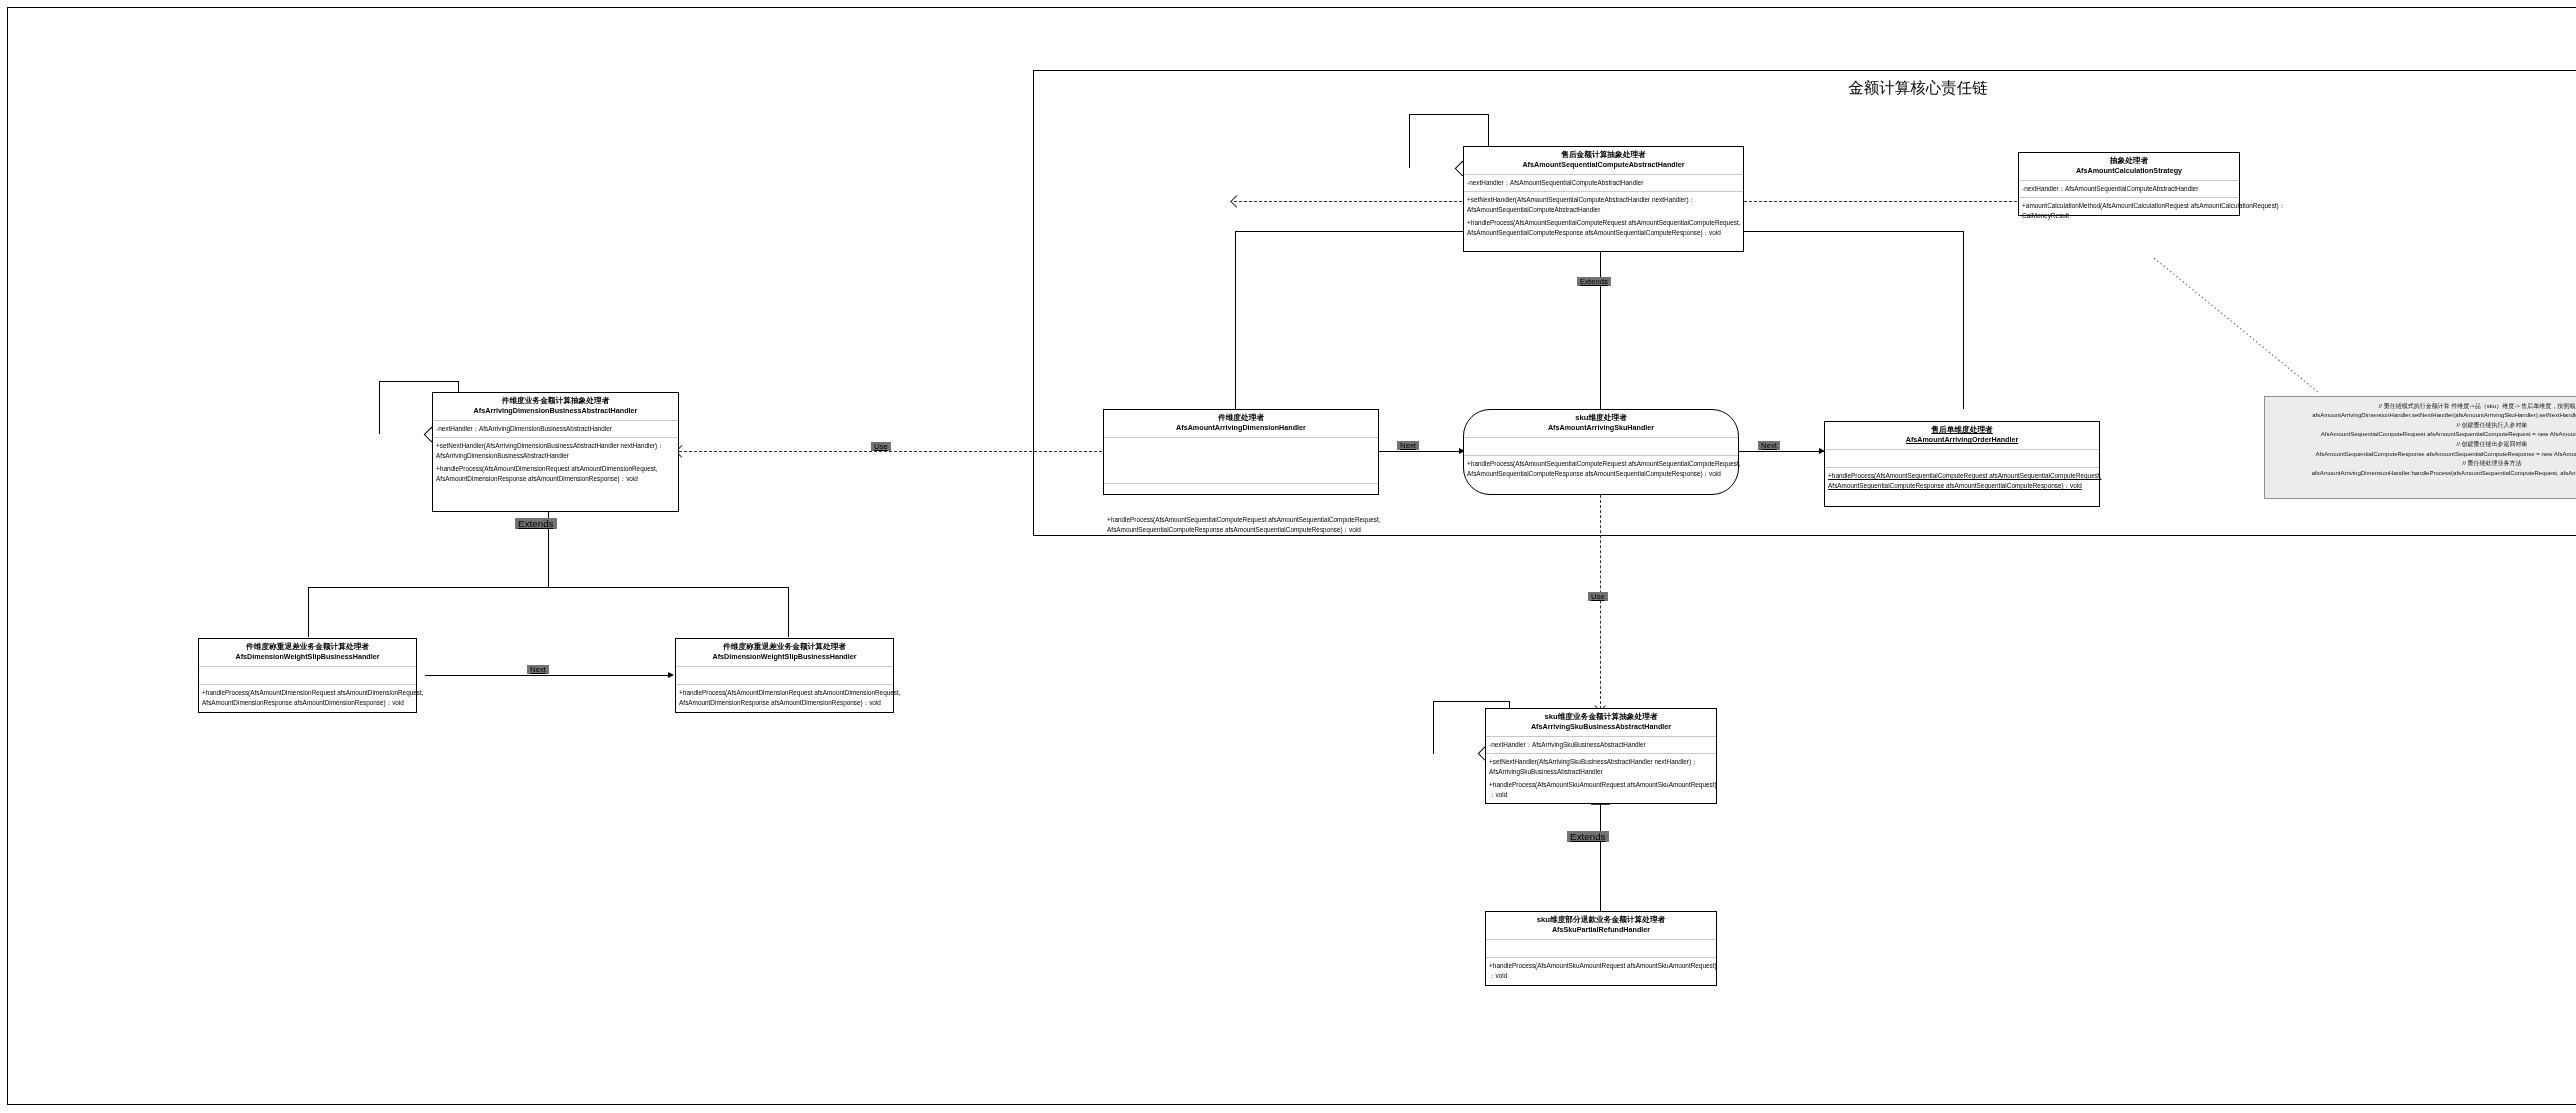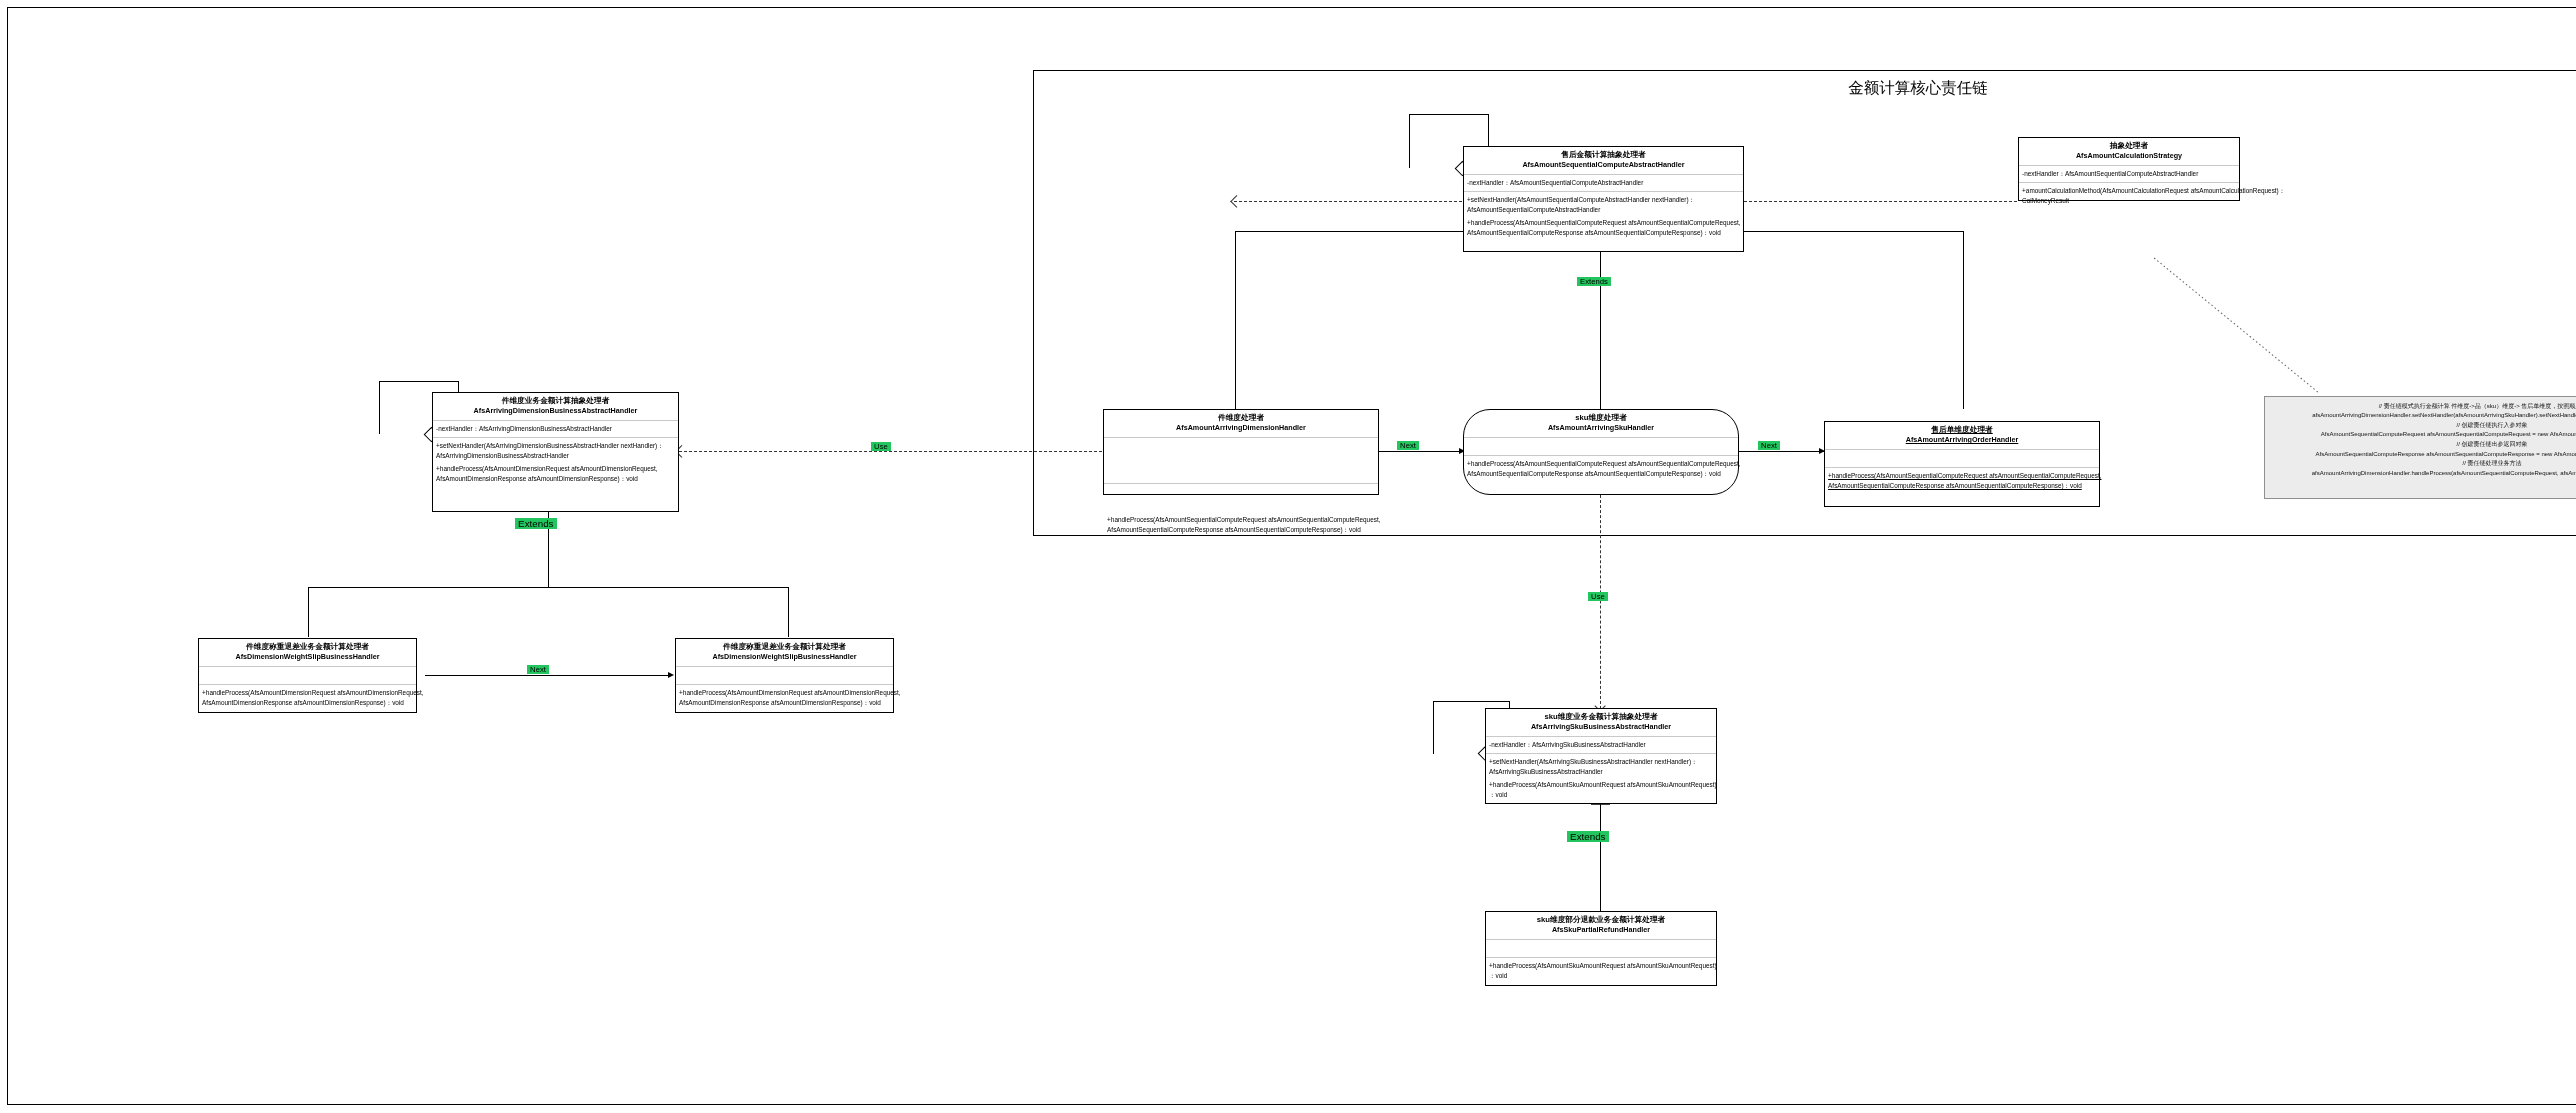--- a/index.html
+++ b/index.html
@@ -118,23 +118,24 @@
     position:absolute;height:0;
     border-top:1px dashed #333;
   }
   .dash-v{
     position:absolute;width:0;
     border-left:1px dashed #333;
   }
   .lbl{
     position:absolute;
     font-size:7.7px;
-    background:#22c55e;
+    background:#737373;
     padding:0 3.1px;
     white-space:nowrap;
+    text-decoration:underline;
   }
   .lbl-lg{font-size:9.8px;}
   
   .arrow-r{
     position:absolute;
     width:0;height:0;
     border-top:3.6px solid transparent;
     border-bottom:3.6px solid transparent;
     border-left:6.7px solid #000;
   }
@@ -243,21 +244,21 @@
         <div>+setNextHandler(AfsAmountSequentialComputeAbstractHandler nextHandler)：</div>
         <div>AfsAmountSequentialComputeAbstractHandler</div>
       </div>
       <div class="op">
         <div>+handleProcess(AfsAmountSequentialComputeRequest afsAmountSequentialComputeRequest,</div>
         <div>AfsAmountSequentialComputeResponse afsAmountSequentialComputeResponse)：void</div>
       </div>
     </div>
   </div>
 
-  <div class="uml" style="left:2018px; top:137px; width:222px; height:64px;">
+  <div class="uml" style="left:2018px; top:152px; width:222px; height:64px;">
     <div class="uml-head">
       <div class="uml-cn">抽象处理者</div>
       <div class="uml-en">AfsAmountCalculationStrategy</div>
     </div>
     <div class="uml-attrs">
       <div>-nextHandler：AfsAmountSequentialComputeAbstractHandler</div>
     </div>
     <div class="uml-ops">
       <div class="op">
         <div>+amountCalculationMethod(AfsAmountCalculationRequest afsAmountCalculationRequest)：</div>

